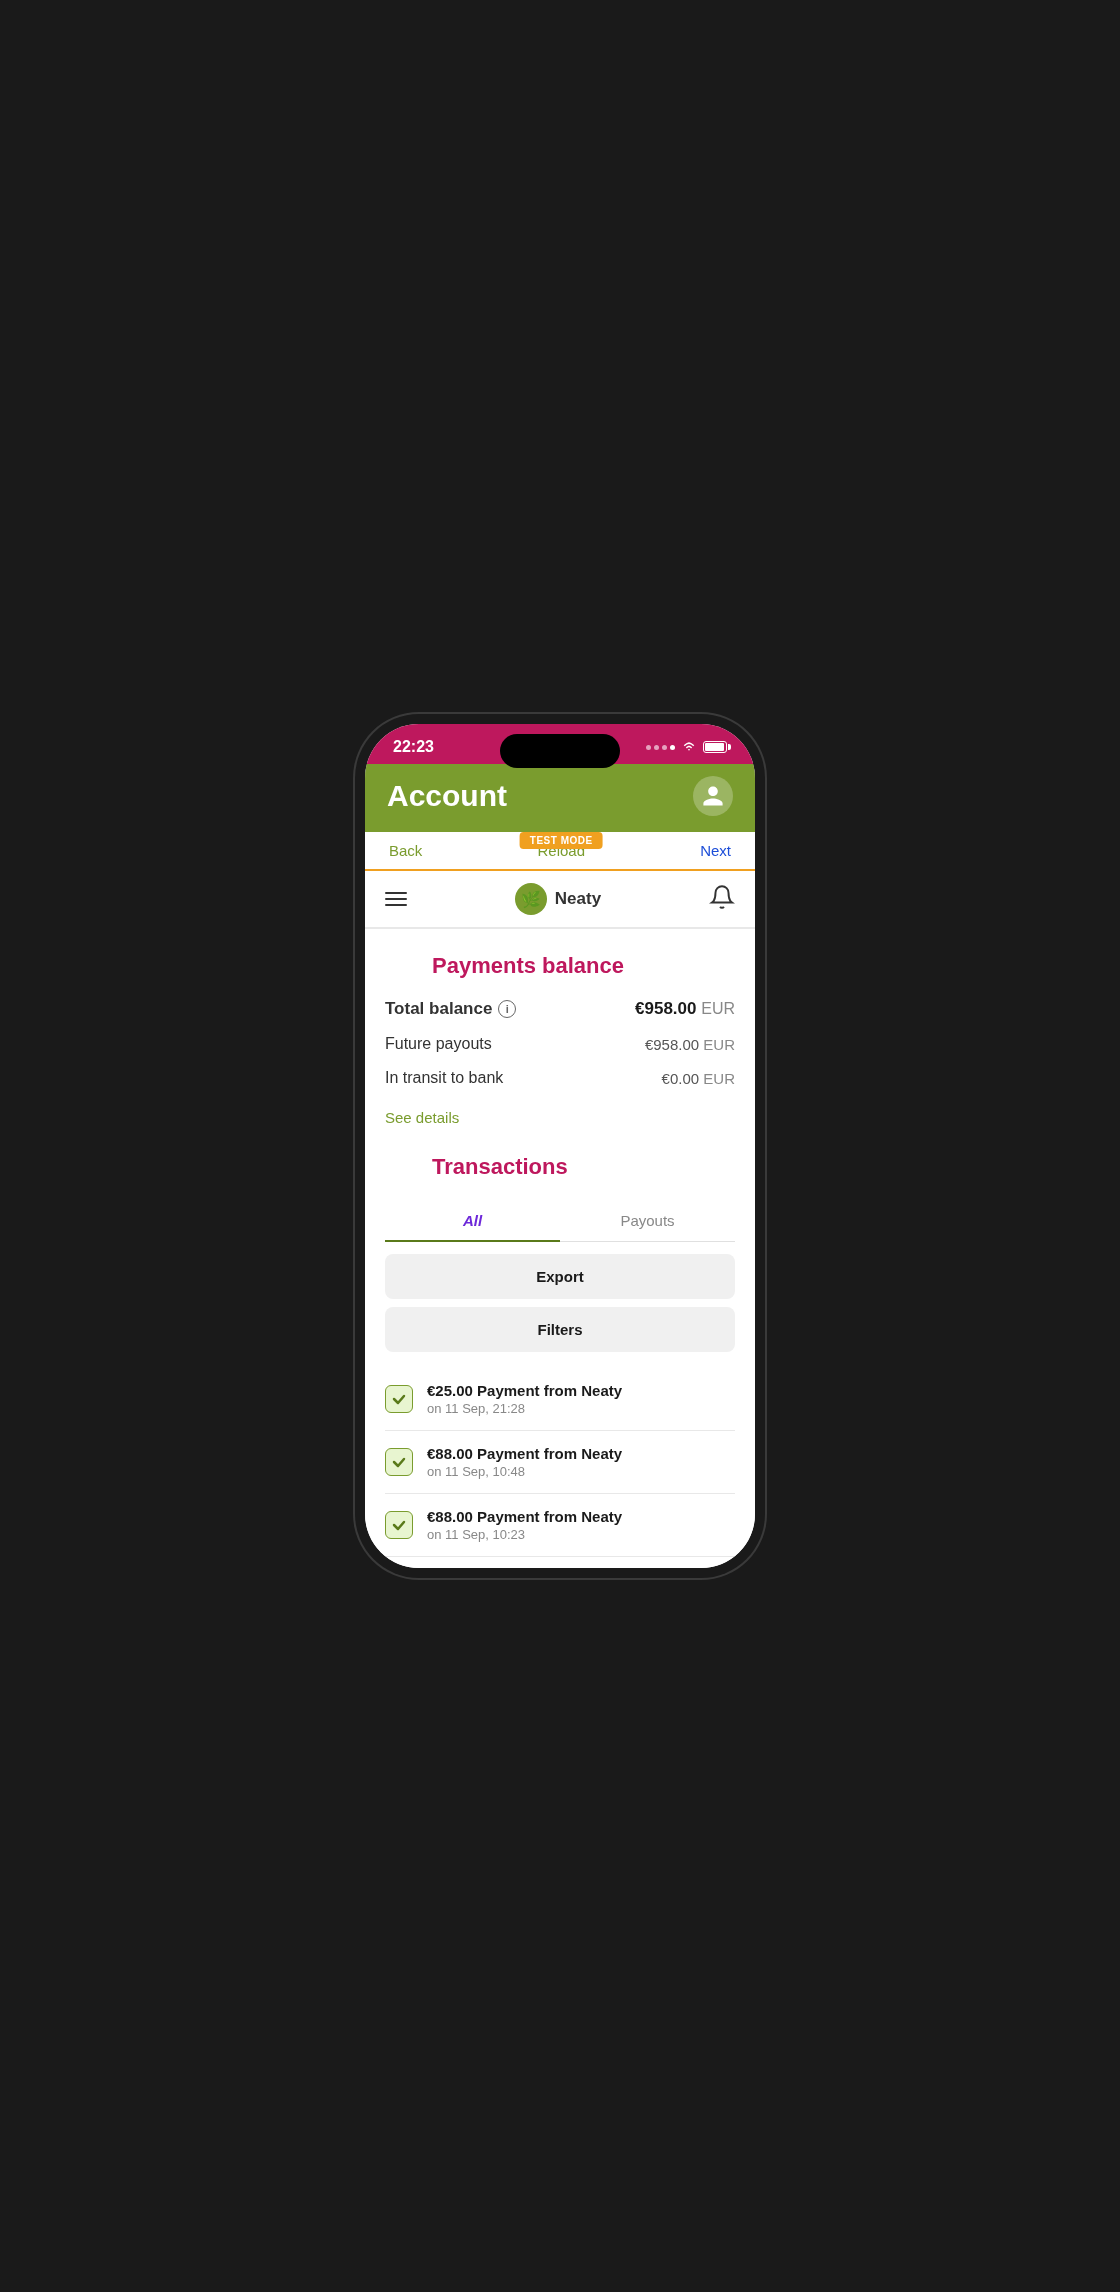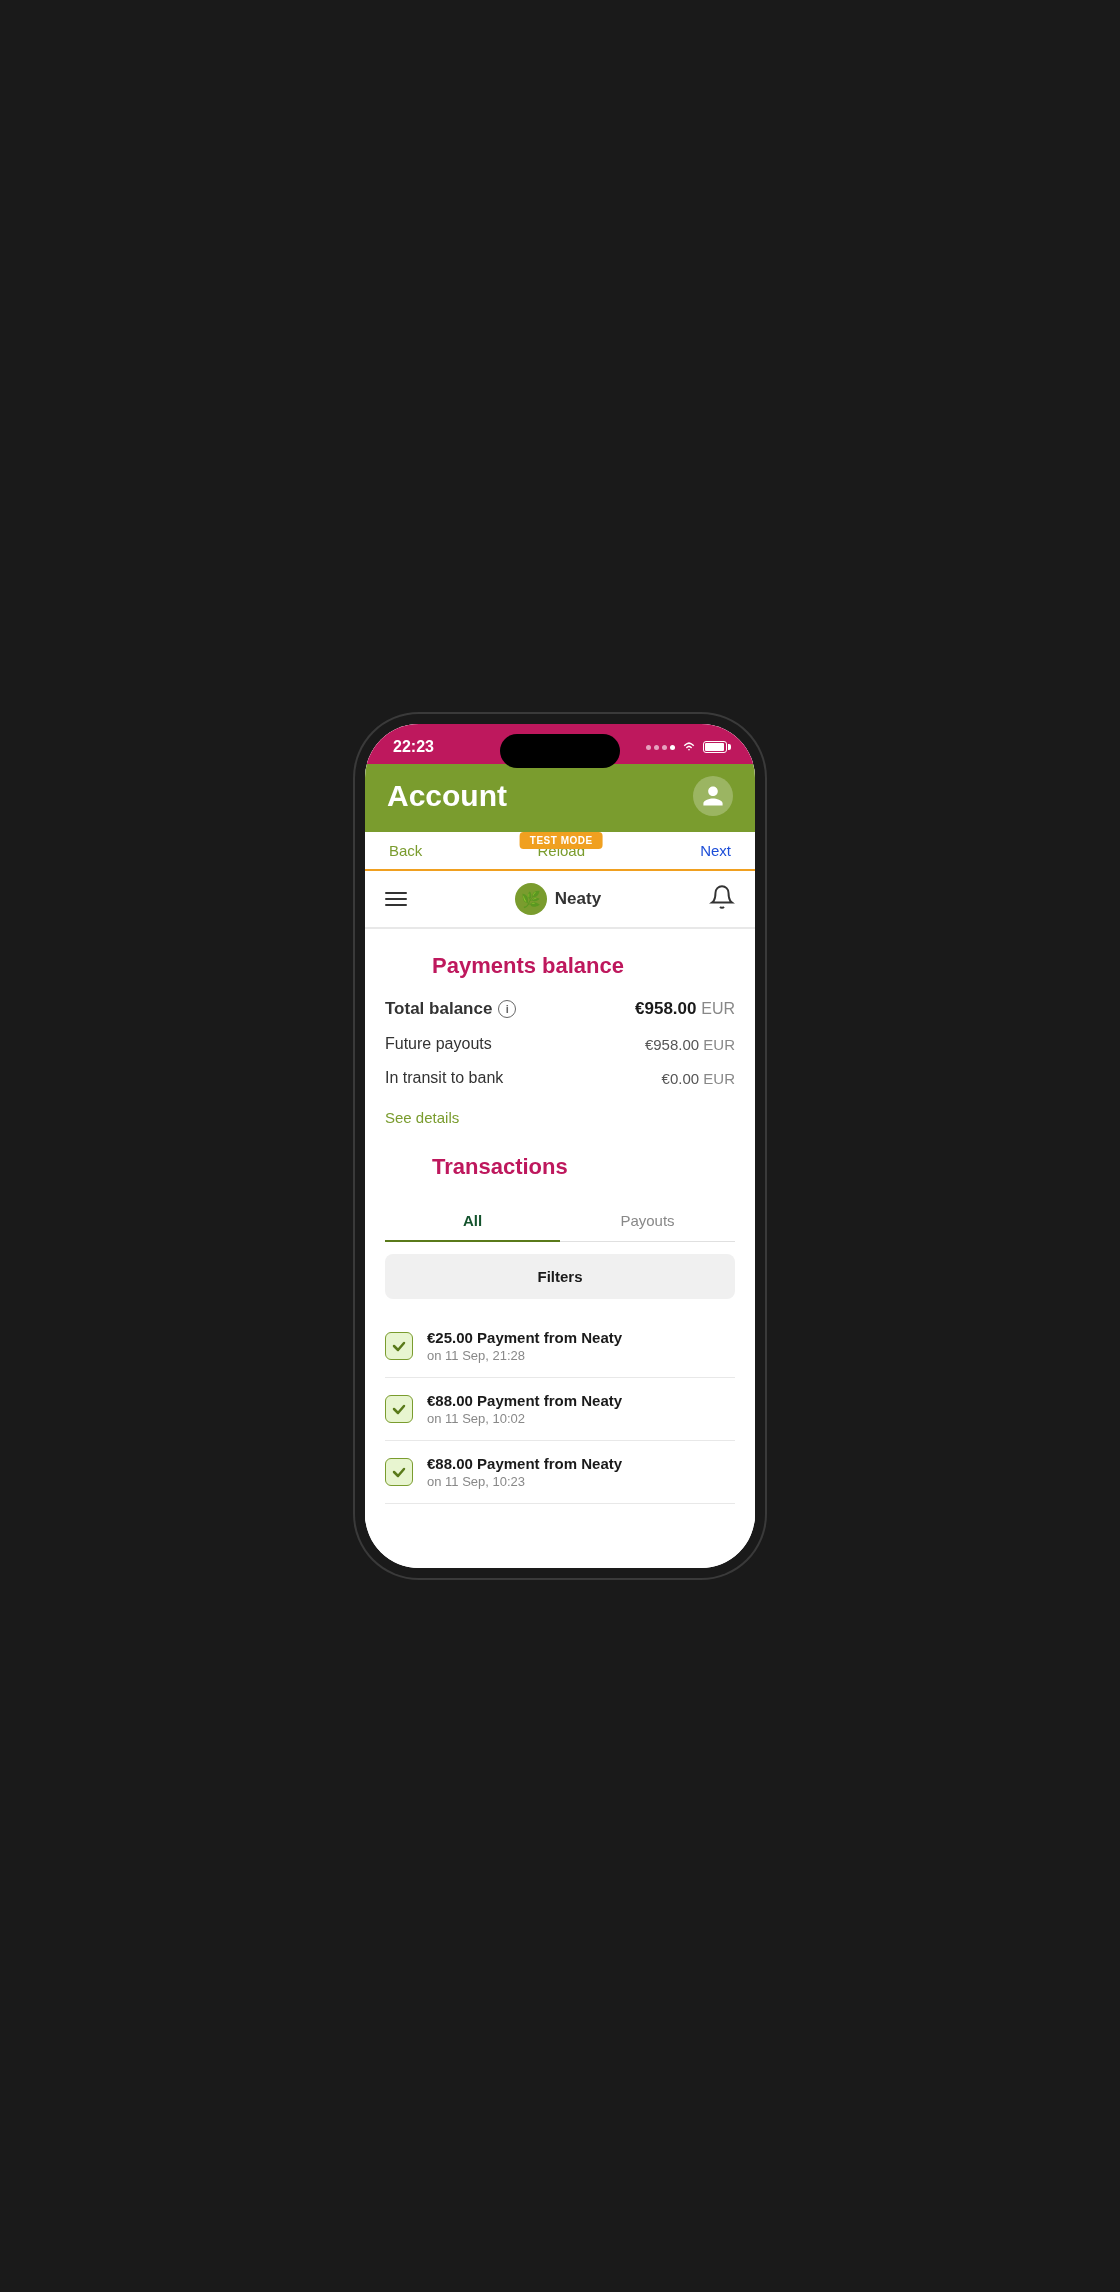--- a/index.html
+++ b/index.html
@@ -290,22 +290,23 @@
       flex: 1;
       text-align: center;
       padding: 12px 0;
       font-size: 15px;
       cursor: pointer;
       font-weight: 500;
       color: #888;
       position: relative;
     }
     .tab.active {
-      color: #14532d;
+      color: #6d28d9;
       font-weight: 600;
+      font-style: italic;
     }
     .tab.active::after {
       content: '';
       position: absolute;
       bottom: -1px;
       left: 0;
       right: 0;
       height: 2.5px;
       background: #5a7a1a;
     }
@@ -497,20 +498,21 @@
       <div class="tabs-container">
         <div class="tab active">
           <span>All</span>
         </div>
         <div class="tab">
           <span>Payouts</span>
         </div>
       </div>
 
       <div style="margin-top: 12px;">
+        <button class="action-btn">Export</button>
         <button class="action-btn">Filters</button>
       </div>
 
       <div class="transaction-list">
         <div class="transaction-item">
           <div class="transaction-check">
             <svg width="16" height="16" viewBox="0 0 16 16">
               <polyline points="3,8 7,12 13,5" stroke="#5a7a1a" stroke-width="2.5" fill="none" stroke-linecap="round" stroke-linejoin="round"></polyline>
             </svg>
           </div>
@@ -521,21 +523,21 @@
         </div>
 
         <div class="transaction-item">
           <div class="transaction-check">
             <svg width="16" height="16" viewBox="0 0 16 16">
               <polyline points="3,8 7,12 13,5" stroke="#5a7a1a" stroke-width="2.5" fill="none" stroke-linecap="round" stroke-linejoin="round"></polyline>
             </svg>
           </div>
           <div class="transaction-info">
             <div class="transaction-title">€88.00 Payment from Neaty</div>
-            <div class="transaction-date">on 11 Sep, 10:02</div>
+            <div class="transaction-date">on 11 Sep, 10:48</div>
           </div>
         </div>
 
         <div class="transaction-item">
           <div class="transaction-check">
             <svg width="16" height="16" viewBox="0 0 16 16">
               <polyline points="3,8 7,12 13,5" stroke="#5a7a1a" stroke-width="2.5" fill="none" stroke-linecap="round" stroke-linejoin="round"></polyline>
             </svg>
           </div>
           <div class="transaction-info">

